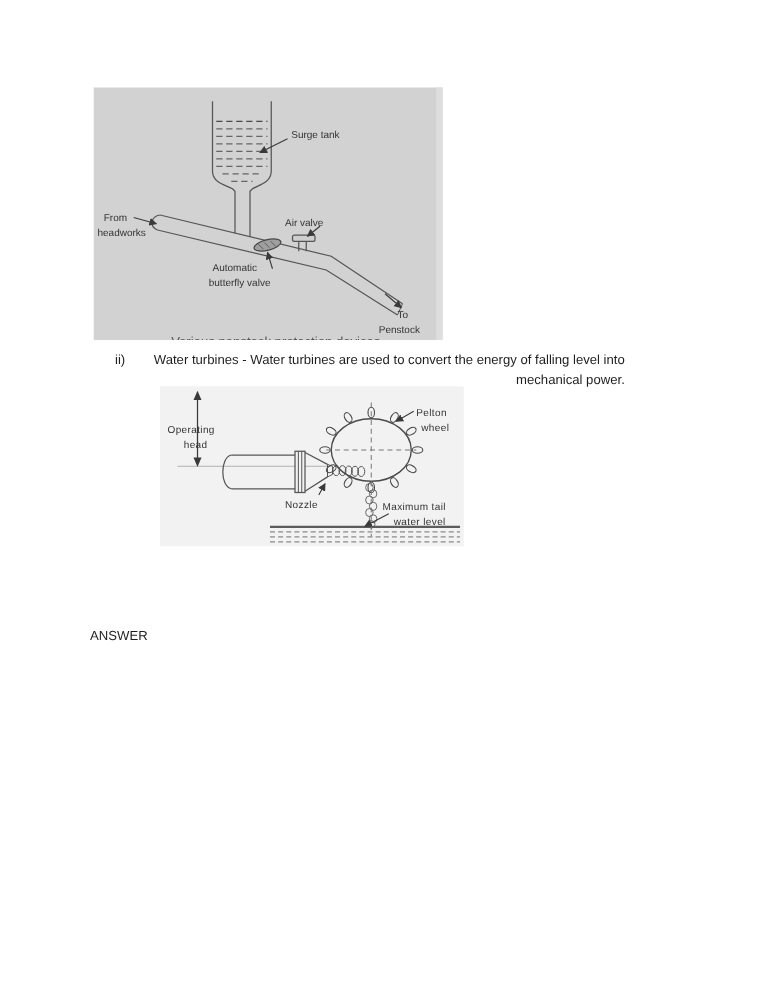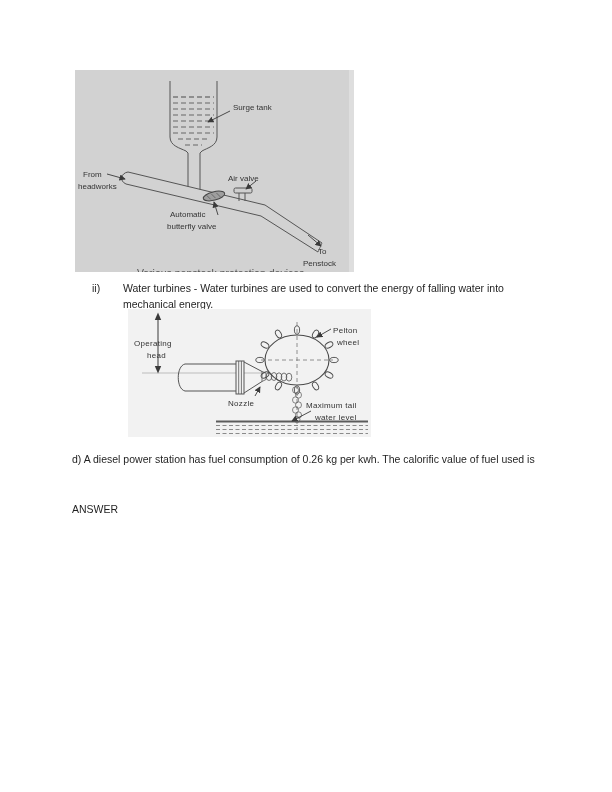--- a/index.html
+++ b/index.html
@@ -1,17 +1,17 @@
 <!DOCTYPE html>
 <html><head>
 <meta charset="utf-8">
 <style>
   html,body{margin:0;padding:0;}
   body{background:#fff;font-family:"Liberation Sans",sans-serif;}
-  .page{position:relative;width:612px;height:792px;background:#ffffff;overflow:hidden;}
+  .page{position:relative;width:612px;height:792px;background:#ffffff;overflow:hidden;text-align:right;}
   .bodytext{position:absolute;font-size:10.5px;line-height:16px;color:#1f1f1f;white-space:nowrap;}
   .fig{position:absolute;}
   svg{display:block;}
   text{font-family:"Liberation Sans",sans-serif;fill:#333;}
   .d1text{font-size:8px;}
   .d2text{font-size:8px;letter-spacing:0.3px;}
   .capclip{font-size:10.5px;fill:#555;}
 </style>
 </head>
 <body>
@@ -72,22 +72,22 @@
       <text class="d1text" x="92" y="159">butterfly valve</text>
       <text class="d1text" x="243" y="184">To</text>
       <text class="d1text" x="228" y="196">Penstock</text>
 
       <text class="capclip" x="62" y="206.5">Various penstock protection devices</text>
     </svg>
   </div>
 
   <div class="bodytext" style="left:92px;top:280px;">ii)</div>
   <div class="bodytext" style="left:123px;top:280px;">
-    <div>Water turbines - Water turbines are used to convert the energy of falling water into</div>
-    <div>mechanical energy.</div>
+    <div>Water turbines - Water turbines are used to convert the energy of falling level into</div>
+    <div>mechanical power.</div>
   </div>
 
   <div class="fig" style="left:128px;top:309px;width:243px;height:128px;background:#f2f2f2;">
     <svg width="243" height="128" viewBox="0 0 243 128">
       <defs>
         <marker id="ah2" viewBox="0 0 8 8" refX="7" refY="4" markerWidth="7" markerHeight="7" orient="auto">
           <path d="M0,0 L8,4 L0,8 z" fill="#3a3a3a"></path>
         </marker>
       </defs>
 
@@ -164,18 +164,17 @@
       <text class="d2text" x="19" y="49">head</text>
       <text class="d2text" x="205" y="24">Pelton</text>
       <text class="d2text" x="209" y="36">wheel</text>
       <text class="d2text" x="100" y="97">Nozzle</text>
       <text class="d2text" x="178" y="99">Maximum tail</text>
       <text class="d2text" x="187" y="111">water level</text>
     </svg>
   </div>
 
   <div class="bodytext" style="left:72px;top:451px;">
-    <div>d) A diesel power station has fuel consumption of 0.26 kg per kwh. The calorific value of fuel used is</div>
   </div>
 
   <div class="bodytext" style="left:72px;top:501px;">ANSWER</div>
 
 </div>
 
 </body></html>

